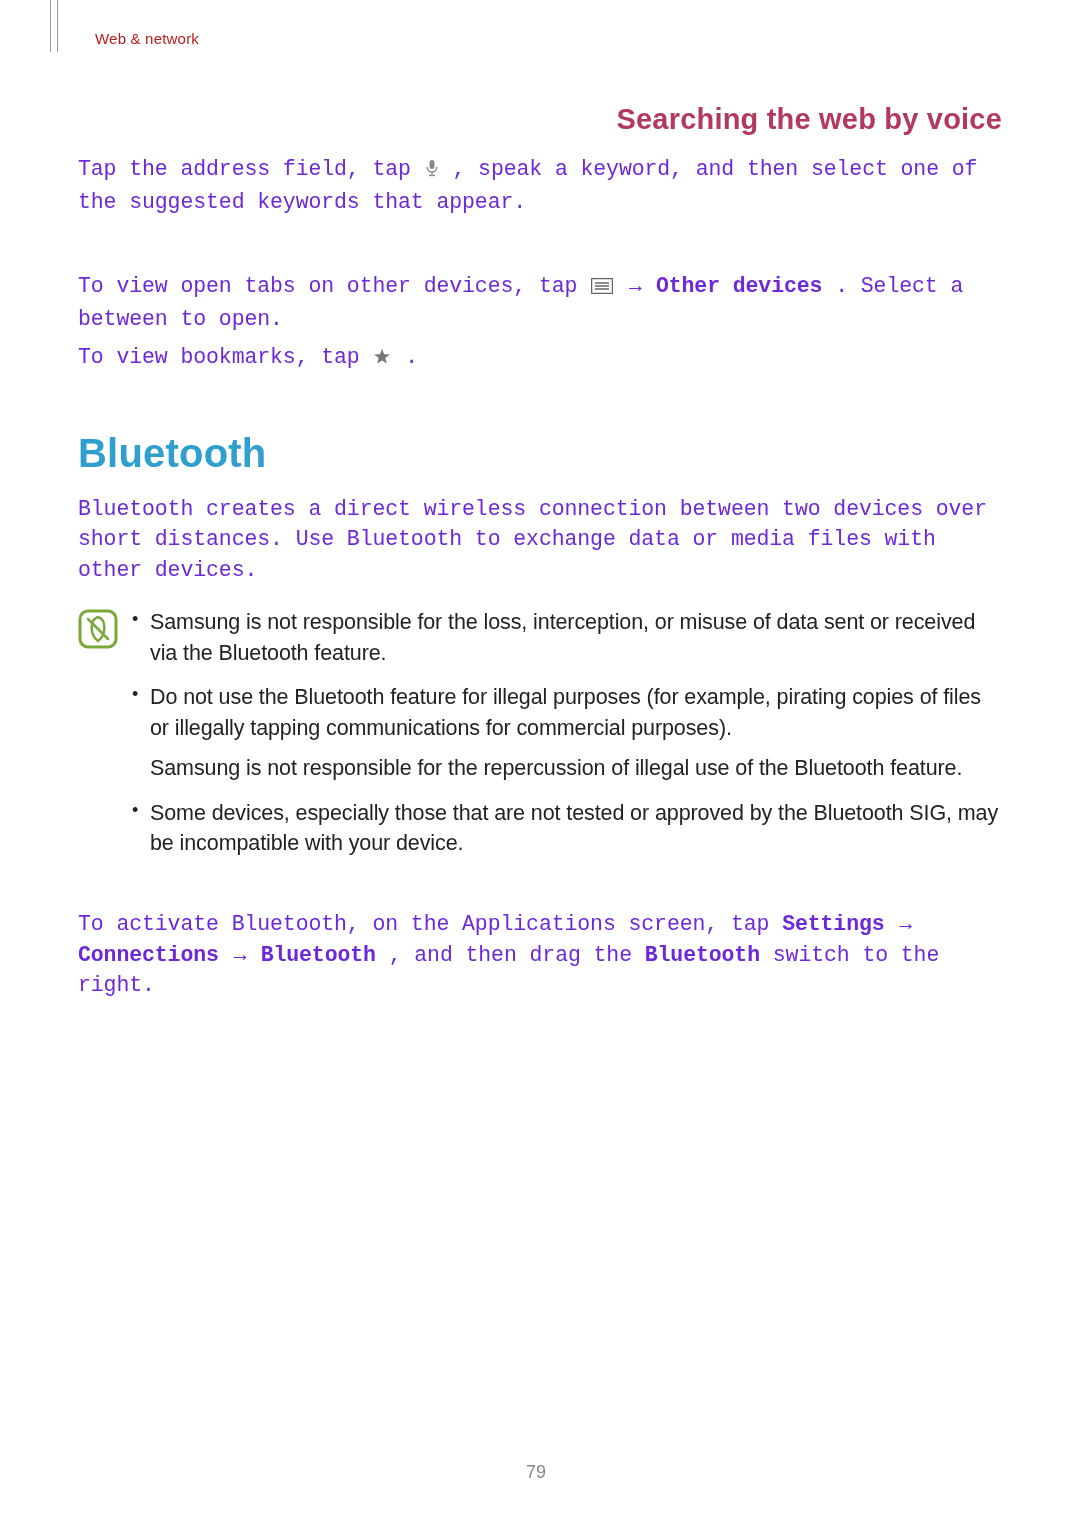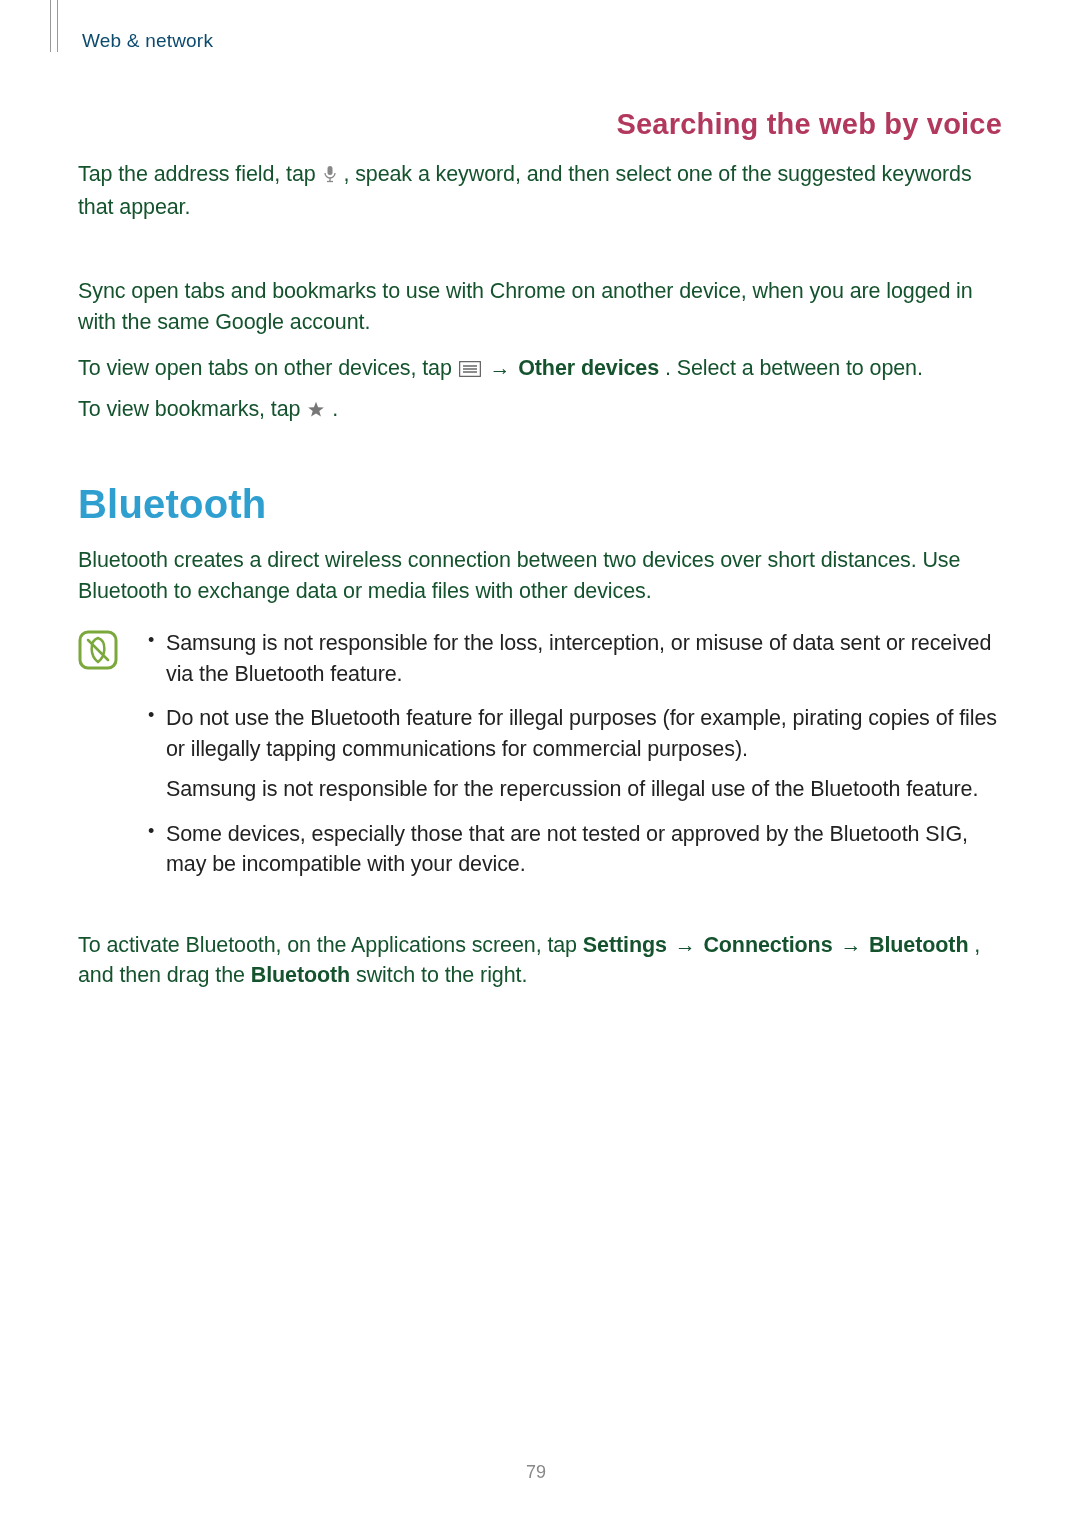--- a/index.html
+++ b/index.html
@@ -23,24 +23,24 @@
     .header-mark {
       position: absolute;
       left: 50px;
       top: 0;
       width: 8px;
       height: 52px;
       border-left: 1px solid #999;
       border-right: 1px solid #999;
     }
     .breadcrumb {
-      font-size: 19px;
-      color: #0c4a6e;
+      font-size: 15px;
+      color: #b91c1c;
       margin-bottom: 56px;
-      margin-left: 4px;
+      margin-left: 17px;
       letter-spacing: 0.2px;
     }
     .sub-heading {
       font-size: 29px;
       font-weight: 700;
       color: #b2385e;
       margin-bottom: 18px;
       letter-spacing: 0.2px;
       text-align: right;
     }
@@ -48,42 +48,43 @@
       font-size: 40px;
       font-weight: 700;
       color: #2f9fd0;
       margin-top: 56px;
       margin-bottom: 18px;
       letter-spacing: 0.2px;
     }
     p.body {
       font-size: 21.5px;
       line-height: 1.42;
-      color: #14532d;
+      color: #6d28d9;
       margin-bottom: 16px;
       letter-spacing: -0.1px;
+      font-family: Liberation Mono, monospace;
     }
     p.body.tight {
       margin-bottom: 8px;
     }
     .inline-icon {
       display: inline-block;
       vertical-align: -2px;
       margin: 0 1px;
     }
     .arrow {
       font-size: 21px;
       margin: 0 2px;
     }
     strong {
       font-weight: 700;
     }
     .note-block {
       display: flex;
-      gap: 24px;
+      gap: 8px;
       margin-top: 22px;
       margin-bottom: 36px;
     }
     .note-icon {
       flex: 0 0 40px;
       margin-top: 2px;
     }
     .note-list {
       flex: 1;
     }
@@ -141,21 +142,20 @@
         <path d="M2 8 a5 5 0 0 0 10 0" stroke="#888" stroke-width="1.3" fill="none"></path>
         <line x1="7" y1="13" x2="7" y2="16" stroke="#888" stroke-width="1.3"></line>
         <line x1="4" y1="16.5" x2="10" y2="16.5" stroke="#888" stroke-width="1.3"></line>
       </svg>
     </span>
     <span> , speak a keyword, and then select one of the suggested keywords that appear.</span>
   </p>
 
   <div class="gap"></div>
 
-  <p class="body">Sync open tabs and bookmarks to use with Chrome on another device, when you are logged in with the same Google account.</p>
   <p class="body tight">
     <span>To view open tabs on other devices, tap </span>
     <span class="inline-icon">
       <svg width="22" height="16" viewBox="0 0 22 16">
         <rect x="0.5" y="0.5" width="21" height="15" rx="1" fill="none" stroke="#666" stroke-width="1.5"></rect>
         <line x1="4" y1="5" x2="18" y2="5" stroke="#666" stroke-width="1.5"></line>
         <line x1="4" y1="8" x2="18" y2="8" stroke="#666" stroke-width="1.5"></line>
         <line x1="4" y1="11" x2="18" y2="11" stroke="#666" stroke-width="1.5"></line>
       </svg>
     </span>

